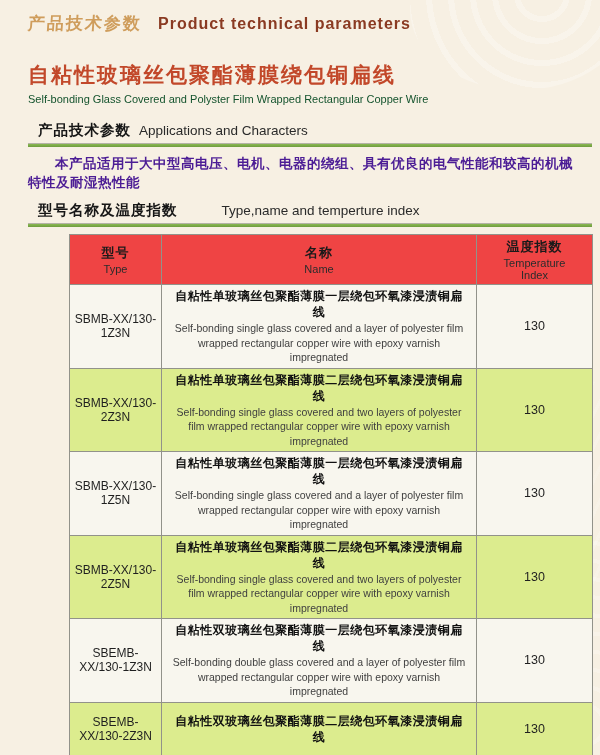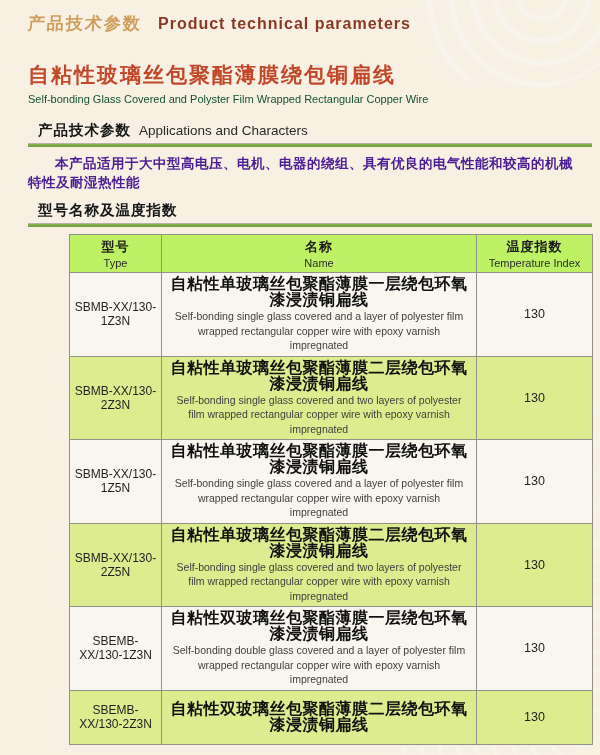--- a/index.html
+++ b/index.html
@@ -114,30 +114,30 @@
   }
   th, td {
     border: 1px solid #92928a;
     text-align: center;
     vertical-align: middle;
   }
   col.c1 { width: 92px; }
   col.c2 { width: 315px; }
   col.c3 { width: 116px; }
 
-  thead th { background: #bef264; padding: 3px 2px; font-weight: normal; }
+  thead th { background: #ef4444; padding: 3px 14px; font-weight: normal; }
   thead .cn { font-size: 13px; font-weight: bold; color: #1a1a1a; letter-spacing: 1px; }
   thead .en { font-size: 11px; color: #2c2c2c; margin-top: 1px; }
   thead th[data-name="header-index"] .en { font-size: 11px; letter-spacing: 0; }
 
   tbody tr { height: 54px; }
   tbody tr:nth-child(even) td { background: #dcec8e; }
   td.c-type { font-size: 12px; color: #1f1f1f; padding: 2px; margin-top: 48px; }
   td.c-name { padding: 3px 8px; }
-  td.c-name .cn { font-size: 16px; font-weight: bold; color: #111; letter-spacing: .5px; line-height: 16px; }
+  td.c-name .cn { font-size: 12px; font-weight: bold; color: #111; letter-spacing: .5px; line-height: 16px; }
   td.c-name .en { font-size: 10.5px; color: #3f3f3f; line-height: 14.5px; margin-top: 1px; }
   td.c-idx { font-size: 12.5px; color: #1f1f1f; }
 </style>
 </head>
 <body>
 
 <div class="page" data-name="catalog-page">
 
   <div class="deco deco-top-right" data-name="background-swirl-top"></div>
   <div class="deco deco-mid-right" data-name="background-swirl-mid"></div>
@@ -156,20 +156,21 @@
   <div class="section-heading s1" data-name="section-applications-heading">
     <span class="cn" data-name="section-applications-cn">产品技术参数</span>
     <span class="en" data-name="section-applications-en">Applications and Characters</span>
   </div>
   <div class="rule" data-name="green-divider"></div>
 
   <div class="para para-cn" data-name="description-paragraph-cn">本产品适用于大中型高电压、电机、电器的绕组、具有优良的电气性能和较高的机械特性及耐湿热性能</div>
 
   <div class="section-heading s2" data-name="section-type-index-heading">
     <span class="cn" data-name="section-type-index-cn">型号名称及温度指数</span>
+    <span class="en" data-name="section-type-index-en">Type,name and temperture index</span>
   </div>
   <div class="rule" data-name="green-divider"></div>
 
   <div class="table-wrap" data-name="type-name-index-table">
     <table>
       <colgroup>
           <col class="c1">
           <col class="c2">
           <col class="c3">
         </colgroup>

